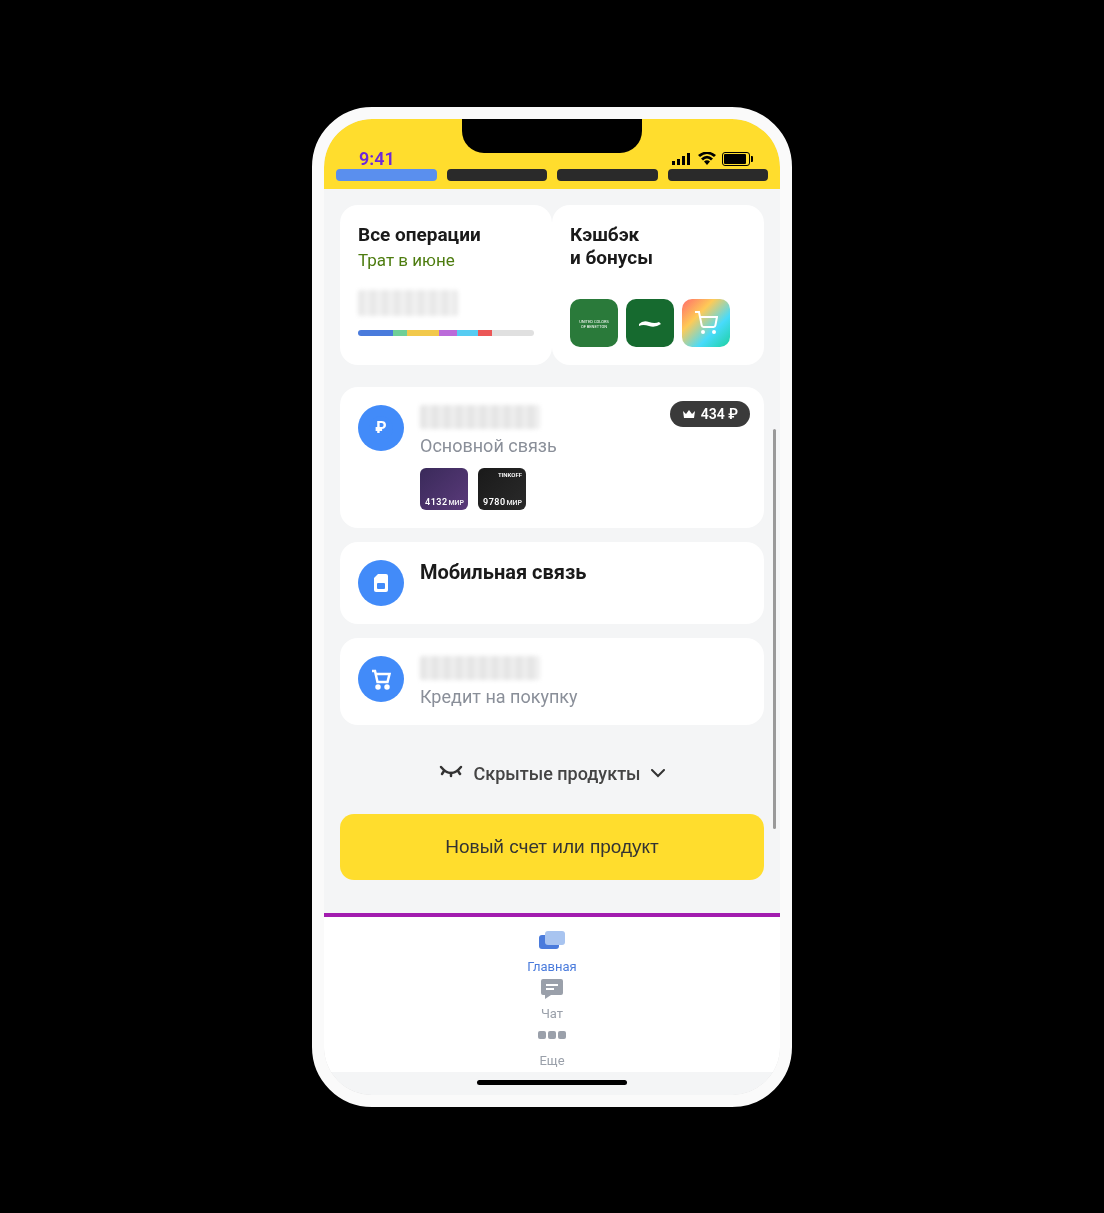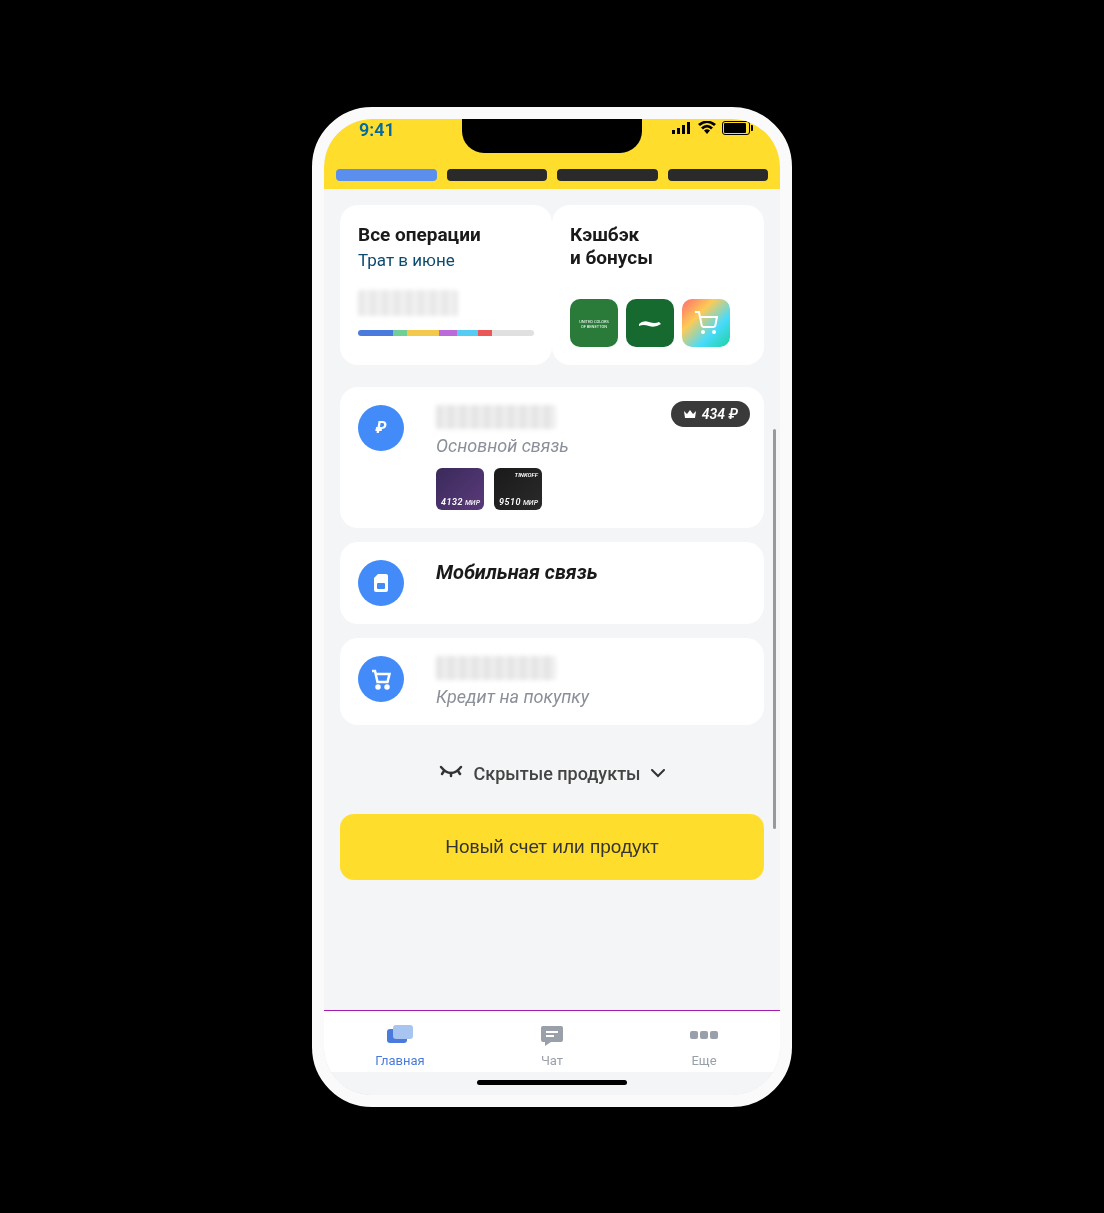--- a/index.html
+++ b/index.html
@@ -40,26 +40,26 @@
     overflow: hidden;
     background: #f4f5f6;
     display: flex;
     flex-direction: column;
     position: relative;
   }
   .status-bar {
     background: #ffdd2d;
     height: 50px;
     display: flex;
-    align-items: flex-start;
+    align-items: flex-end;
     justify-content: space-between;
     padding: 0 30px 0 35px;
     font-weight: 600;
     font-size: 18px;
-    color: #0369a1;
+    color: #6d28d9;
     position: relative;
     z-index: 50;
   }
   .status-icons { display: flex; gap: 6px; align-items: center; }
   .signal-icon, .wifi-icon-st { font-size: 16px; }
   .battery-icon-st {
     width: 28px; height: 14px; border: 1.5px solid #000; border-radius: 3px;
     position: relative; display: inline-block;
   }
   .battery-icon-st::after {
@@ -104,44 +104,43 @@
   .small-card {
     background: #fff;
     border-radius: 18px;
     padding: 18px;
     flex: 1;
     min-height: 160px;
     display: flex;
     flex-direction: column;
   }
   .small-card h3 { font-size: 19px; font-weight: 700; color: #1a1a1a; line-height: 1.25; margin-bottom: 4px; }
-  .small-card .sub { font-size: 17px; color: #0c4a6e; margin-bottom: 20px; }
+  .small-card .sub { font-size: 17px; color: #4d7c0f; margin-bottom: 20px; }
   .blur-block {
     width: 100px; height: 26px;
     background: repeating-linear-gradient(90deg,#e8e8e8 0 6px,#f0f0f0 6px 12px);
     filter: blur(2px);
     border-radius: 3px;
     margin-bottom: 14px;
   }
   .progress-strip { display: flex; height: 6px; border-radius: 3px; overflow: hidden; gap: 0; }
   .progress-strip span { height: 100%; }
   .cashback-icons { display: flex; gap: 8px; margin-top: auto; }
   .cb-icon {
     width: 48px; height: 48px; border-radius: 10px;
     display: flex; align-items: center; justify-content: center; font-size: 22px; color: #fff;
   }
   .acct-card {
     background: #fff;
     border-radius: 18px;
     padding: 18px;
     margin-bottom: 14px;
     display: flex;
-    gap: 32px;
-    position: relative;
-    font-style: italic;
+    gap: 16px;
+    position: relative;
   }
   .acct-icon {
     width: 46px; height: 46px; border-radius: 50%;
     display: flex; align-items: center; justify-content: center;
     flex-shrink: 0;
   }
   .acct-icon svg { width: 24px; height: 24px; }
   .acct-body { flex: 1; }
   .acct-title { font-size: 20px; font-weight: 700; color: #1a1a1a; margin-bottom: 2px; }
   .acct-sub { font-size: 18px; color: #8a8f99; }
@@ -169,23 +168,24 @@
     display: flex; align-items: center; justify-content: center; gap: 10px;
     padding: 24px 0 30px; color: #444; font-size: 18px; font-weight: 500;
   }
   .cta-button {
     background: #ffdd2d; border: none; width: 100%;
     padding: 22px; font-size: 19px; font-weight: 500; color: #333;
     border-radius: 14px; margin-bottom: 16px; cursor: pointer;
   }
   .tab-bar {
     background: #fff;
-    border-top: 1px solid #a21caf;
+    border-top: 4px solid #a21caf;
     display: flex;
     padding: 10px 0 4px;
+    flex-direction: column;
   }
   .tab {
     flex: 1; display: flex; flex-direction: column; align-items: center; gap: 4px;
     font-size: 13px; color: #9aa0aa; cursor: pointer;
   }
   .tab.active { color: #4a7bdc; }
   .tab-icon { width: 30px; height: 28px; display: flex; align-items: center; justify-content: center; }
   .home-indicator {
     width: 150px; height: 5px; background: #000; border-radius: 3px;
     margin: 8px auto 10px;
@@ -288,21 +288,21 @@
         <div class="acct-body">
           <div class="blur-title"></div>
           <div class="acct-sub">Основной связь</div>
           <div class="mini-cards">
             <div class="mini-card" style="background:linear-gradient(135deg,#3a2a5a,#5a3a7a)">
               <span class="num">4132</span>
               <span class="mir">МИР</span>
             </div>
             <div class="mini-card" style="background:linear-gradient(135deg,#1a1a1a,#2a2a2a)">
               <span style="position:absolute;top:3px;right:4px;font-size:6px">TINKOFF</span>
-              <span class="num">9510</span>
+              <span class="num">9780</span>
               <span class="mir">МИР</span>
             </div>
           </div>
         </div>
       </div>
 
       <div class="acct-card">
         <div class="acct-icon" style="background:#428bf9">
           <svg viewBox="0 0 24 24" fill="#fff">
               <rect x="5" y="3" width="14" height="18" rx="2" fill="#fff"></rect>

